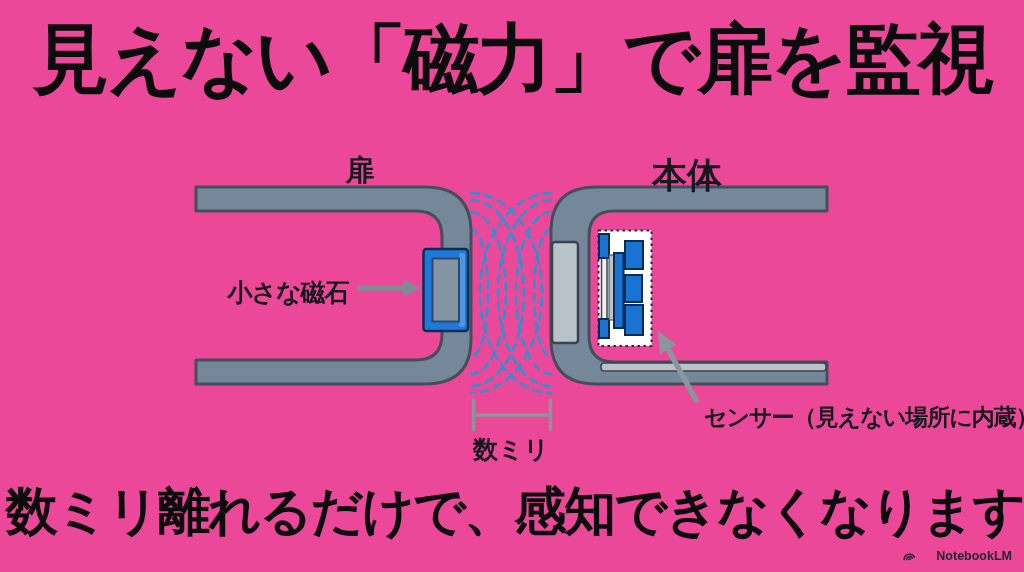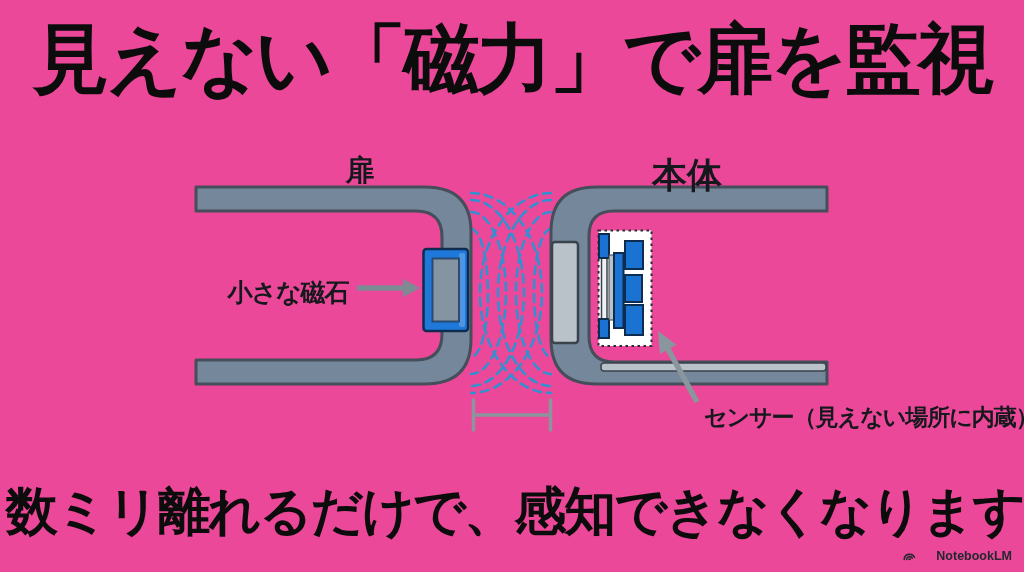--- a/index.html
+++ b/index.html
@@ -86,20 +86,21 @@
     <g>
       <line x1="697" y1="402" x2="668" y2="349" stroke="#8b959d" stroke-width="5.5"></line>
       <polygon points="658,331 676.5,344.7 659.9,353.9" fill="#8b959d"></polygon>
     </g>
   </svg>
 
   <div class="dlabel door-label">扉</div>
   <div class="dlabel body-label">本体</div>
   <div class="dlabel magnet-label">小さな磁石</div>
   <div class="dlabel sensor-label">センサー（見えない場所に内蔵）</div>
+  <div class="dlabel gap-label">数ミリ</div>
 
   <div class="footer-headline">数ミリ離れるだけで、感知できなくなります</div>
 
   <div class="brand">
     <svg width="14" height="14" viewBox="0 0 14 14" fill="none" stroke="#23282e" stroke-width="1.6" stroke-linecap="round">
       <path d="M2.2,10.5 A5.4,5.4 0 0 1 12.4,8.2"></path>
       <path d="M4.6,10.5 A3.0,3.0 0 0 1 10.2,9.2"></path>
       <path d="M7.0,10.5 A0.8,0.8 0 0 1 8.2,10.2"></path>
     </svg>
     <span class="brand-text">NotebookLM</span>

